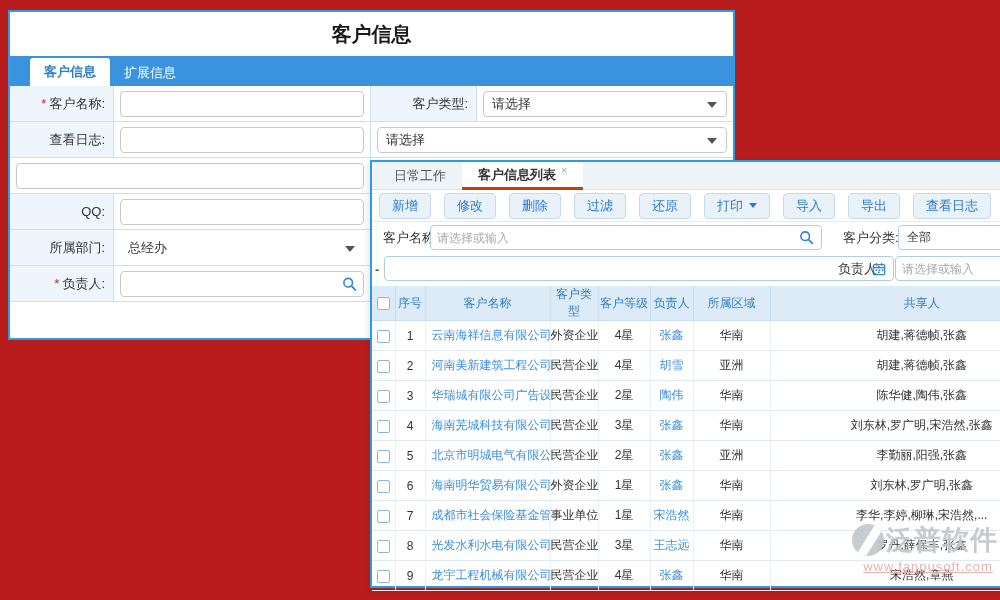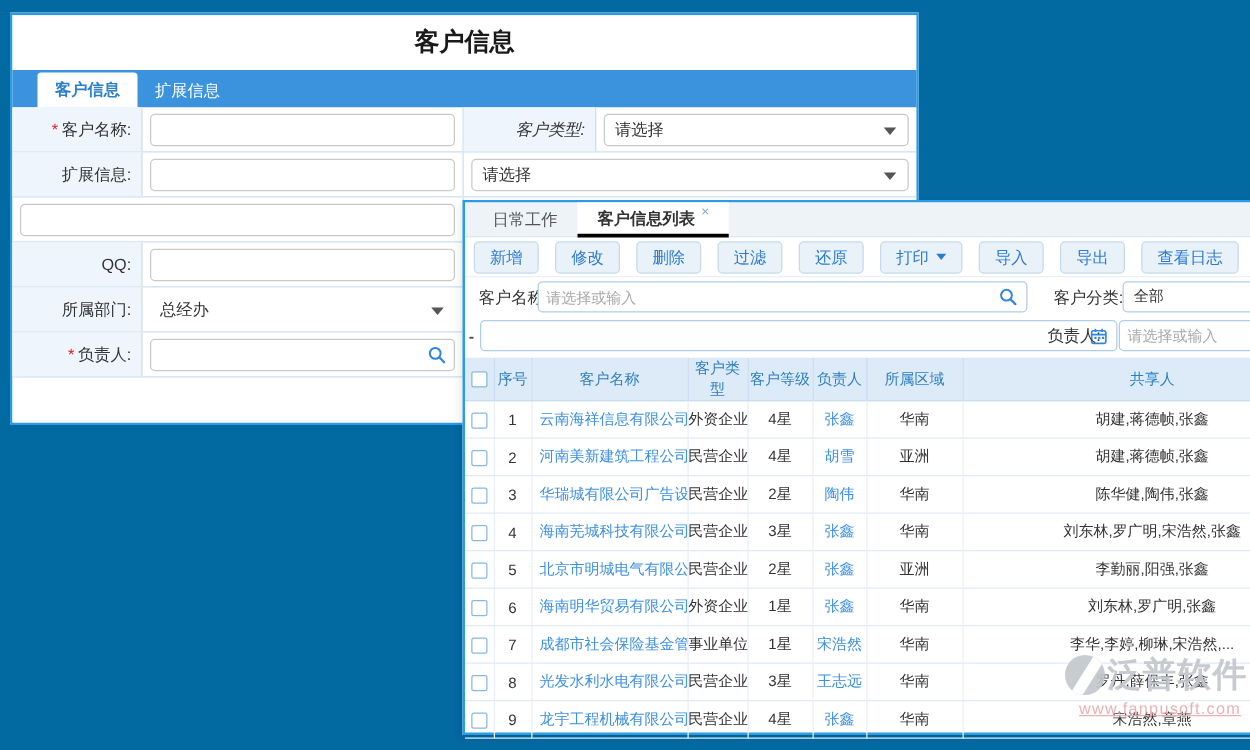--- a/index.html
+++ b/index.html
@@ -1,37 +1,37 @@
 <!DOCTYPE html>
 <html><head>
 <meta charset="utf-8">
 <style>
   * { margin:0; padding:0; box-sizing:border-box; }
   html,body { width:1000px; height:600px; }
   body { font-family:"Liberation Sans","DejaVu Sans",sans-serif; background:#fff; }
-  .stage { position:relative; width:1000px; height:600px; overflow:hidden; background:#0369a1; }
+  .stage { position:relative; width:1000px; height:600px; overflow:hidden; background:#b91c1c; }
 
   
   .form-window { position:absolute; left:8px; top:10px; width:727px; height:330px;
     border:2px solid #2b9ce2; background:#fff; }
   .fw-title { height:44px; line-height:44px; text-align:center; font-size:20px;
     font-weight:bold; color:#1a1a1a; background:#fff; }
   .fw-tabs { height:30px; background:#3b93dd; display:flex; align-items:flex-end; padding-left:20px; }
   .fw-tab { height:26px; line-height:26px; padding:0 14px; font-size:13px; color:#fff;
     cursor:default; border-radius:3px 3px 0 0; }
   .fw-tab.active { background:#fff; color:#2e7fc7; font-weight:bold; height:28px; line-height:28px; }
   .fw-body { position:relative; height:252px; background:#fff; }
   .fcol { position:absolute; top:0; }
   .fcol.left  { left:0; width:361px; border-right:1px solid #cde0f2; }
   .fcol.right { left:361px; width:362px; }
   .frow { display:flex; height:36px; border-bottom:1px solid #cde0f2; }
   .flabel { width:104px; background:#eef5fc; border-right:1px solid #cde0f2;
     display:flex; align-items:center; justify-content:flex-end; padding-right:8px;
     font-size:13px; color:#333; }
-  .fcol.right .flabel { width:106px;font-style:italic; }
+  .fcol.right .flabel { width:106px; }
   .req { color:#e02020; margin-right:3px; font-size:13px; }
   .fctrl { flex:1; display:flex; align-items:center; padding:0 6px; position:relative; }
   .finput { width:100%; height:26px; border:1px solid #c9c9c9; border-radius:4px;
     padding:0 24px 0 8px; font-size:13px; color:#333; background:#fff; outline:none; }
   .finput.plainpad { padding-right:8px; }
   .fselect { width:100%; height:26px; border:1px solid #c9c9c9; border-radius:4px;
     display:flex; align-items:center; padding:0 8px; font-size:13px; color:#333;
     background:#fff; position:relative; cursor:default; }
   .fselect.plain { border:none; background:transparent; }
   .caret { position:absolute; right:9px; top:50%; margin-top:-2px; width:0; height:0;
@@ -40,21 +40,21 @@
   .icon-right { position:absolute; right:13px; top:50%; transform:translateY(-50%); display:flex; }
 
   
   .list-window { position:absolute; left:370px; top:160px; width:709px; height:428px;
     border:2px solid #2b9ce2; background:#fff; box-shadow:-3px 3px 6px rgba(0,0,0,.08); }
   .lw-tabs { height:28px; background:#eef3f8; border-bottom:1px solid #d8e3ee;
     display:flex; align-items:stretch; padding-left:6px; }
   .lw-tab { padding:0 16px; font-size:13px; color:#555; display:flex; align-items:center;
     cursor:default; position:relative; }
   .lw-tab.active { background:#fff; color:#333; font-weight:bold;
-    border-bottom:3px solid #000000; margin-bottom:-1px; }
+    border-bottom:3px solid #c2410c; margin-bottom:-1px; }
   .tab-close { font-size:11px; color:#7fa9cf; margin-left:5px; position:relative; top:-5px;
     font-weight:normal; cursor:pointer; }
   .lw-toolbar { height:32px; display:flex; align-items:center; gap:13px; padding:0 7px;
     background:#fff; border-bottom:1px solid #e4ecf4; }
   .tbtn { background:#e9f1f9; border:1px solid #c5daed; color:#2c7bd1; font-size:13px;
     border-radius:4px; padding:3px 12px; cursor:pointer; display:flex; align-items:center;
     white-space:nowrap; font-family:inherit; }
   .tbtn .bcaret { width:0; height:0; border-left:4px solid transparent;
     border-right:4px solid transparent; border-top:5px solid #2c7bd1; margin-left:6px; }
   .lw-search { height:64px; background:#fff; position:relative; }
@@ -114,21 +114,21 @@
             <div class="flabel">
               <span class="req">*</span>
               <span>客户名称:</span>
             </div>
             <div class="fctrl">
               <input class="finput plainpad" style="">
             </div>
           </div>
           <div class="frow">
             <div class="flabel">
-              <span>扩展信息:</span>
+              <span>查看日志:</span>
             </div>
             <div class="fctrl">
               <input class="finput plainpad" style="">
             </div>
           </div>
           <div class="frow">
             <div class="fctrl">
               <input class="finput plainpad" style="">
             </div>
           </div>

